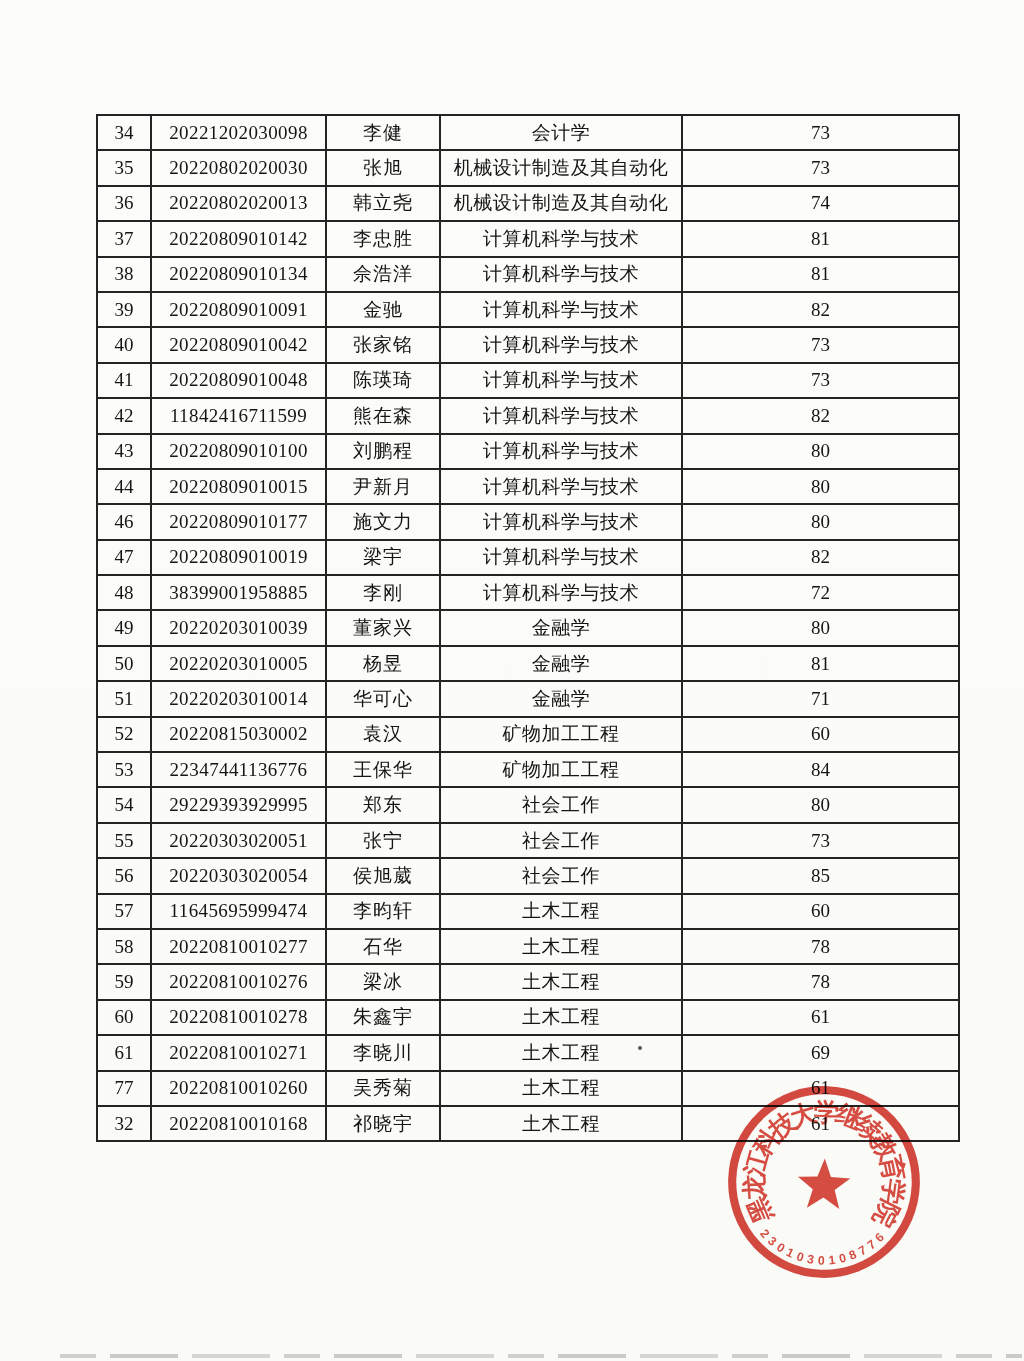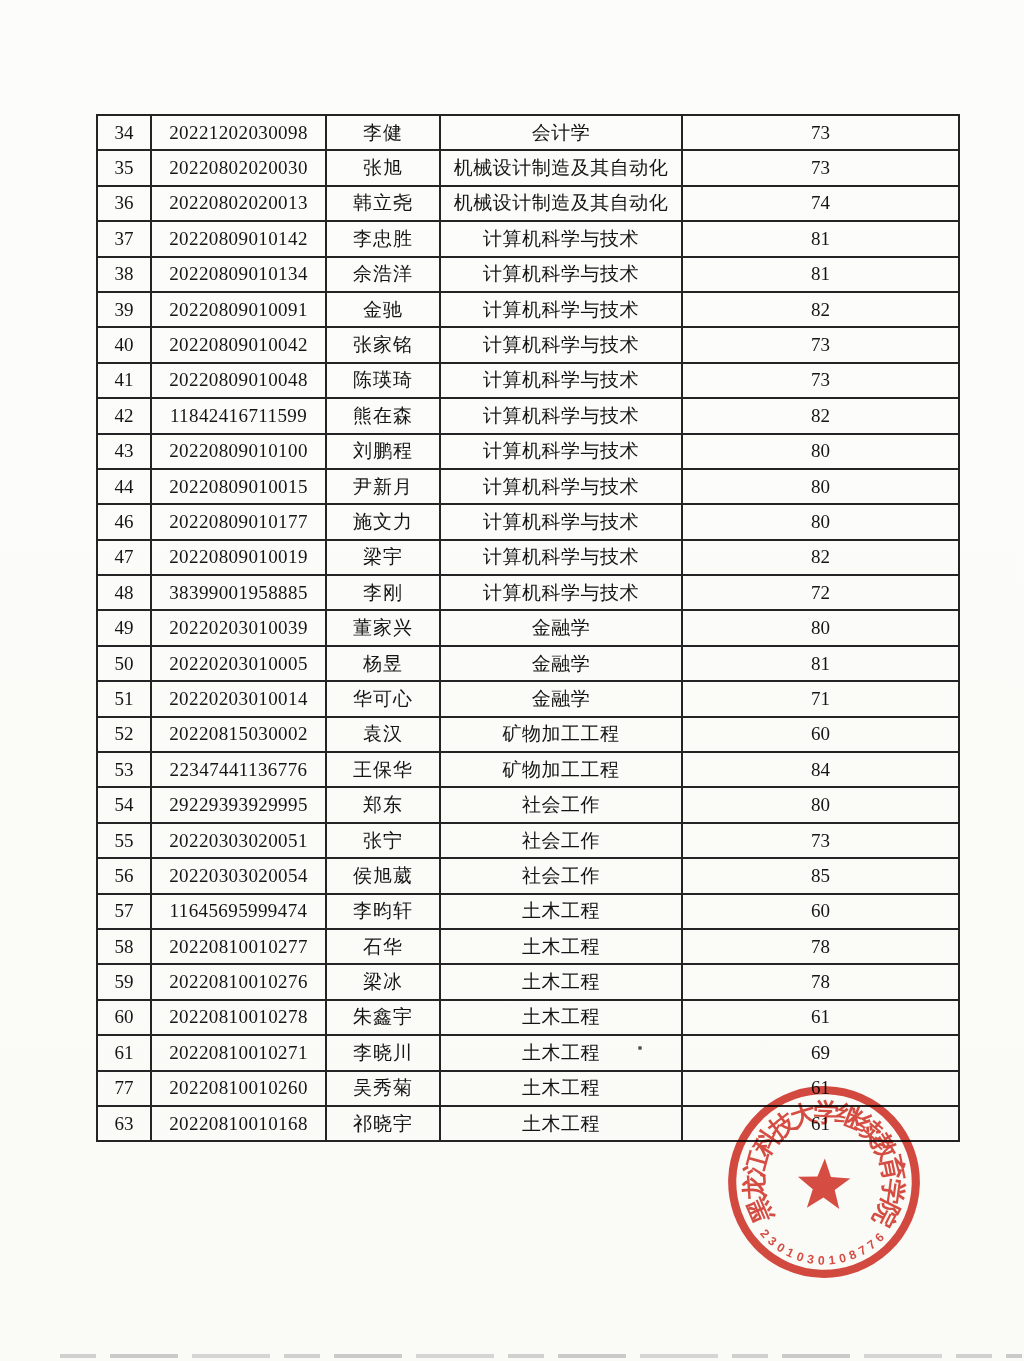--- a/index.html
+++ b/index.html
@@ -250,21 +250,21 @@
           <td class="c4">69</td>
         </tr>
         <tr>
           <td class="c0">77</td>
           <td class="c1">20220810010260</td>
           <td class="c2">吴秀菊</td>
           <td class="c3">土木工程</td>
           <td class="c4">61</td>
         </tr>
         <tr>
-          <td class="c0">63</td>
+          <td class="c0">32</td>
           <td class="c1">20220810010168</td>
           <td class="c2">祁晓宇</td>
           <td class="c3">土木工程</td>
           <td class="c4">61</td>
         </tr>
       </tbody>
   </table>
 
   <div class="speck"></div>
 

